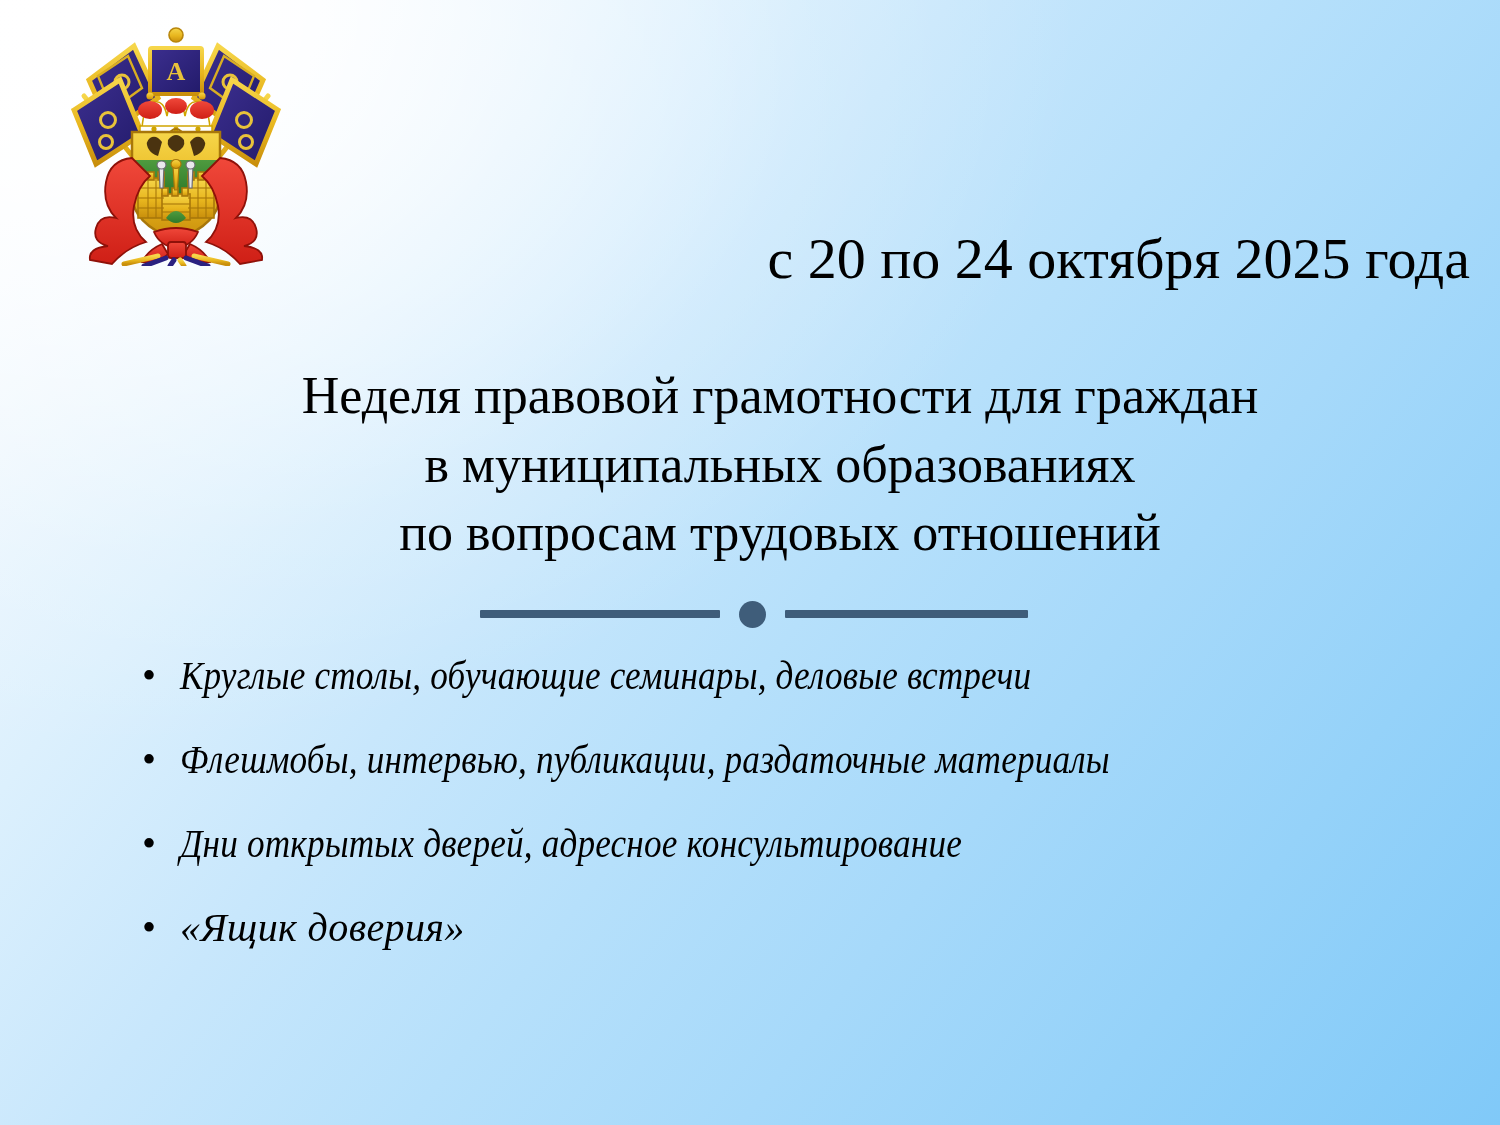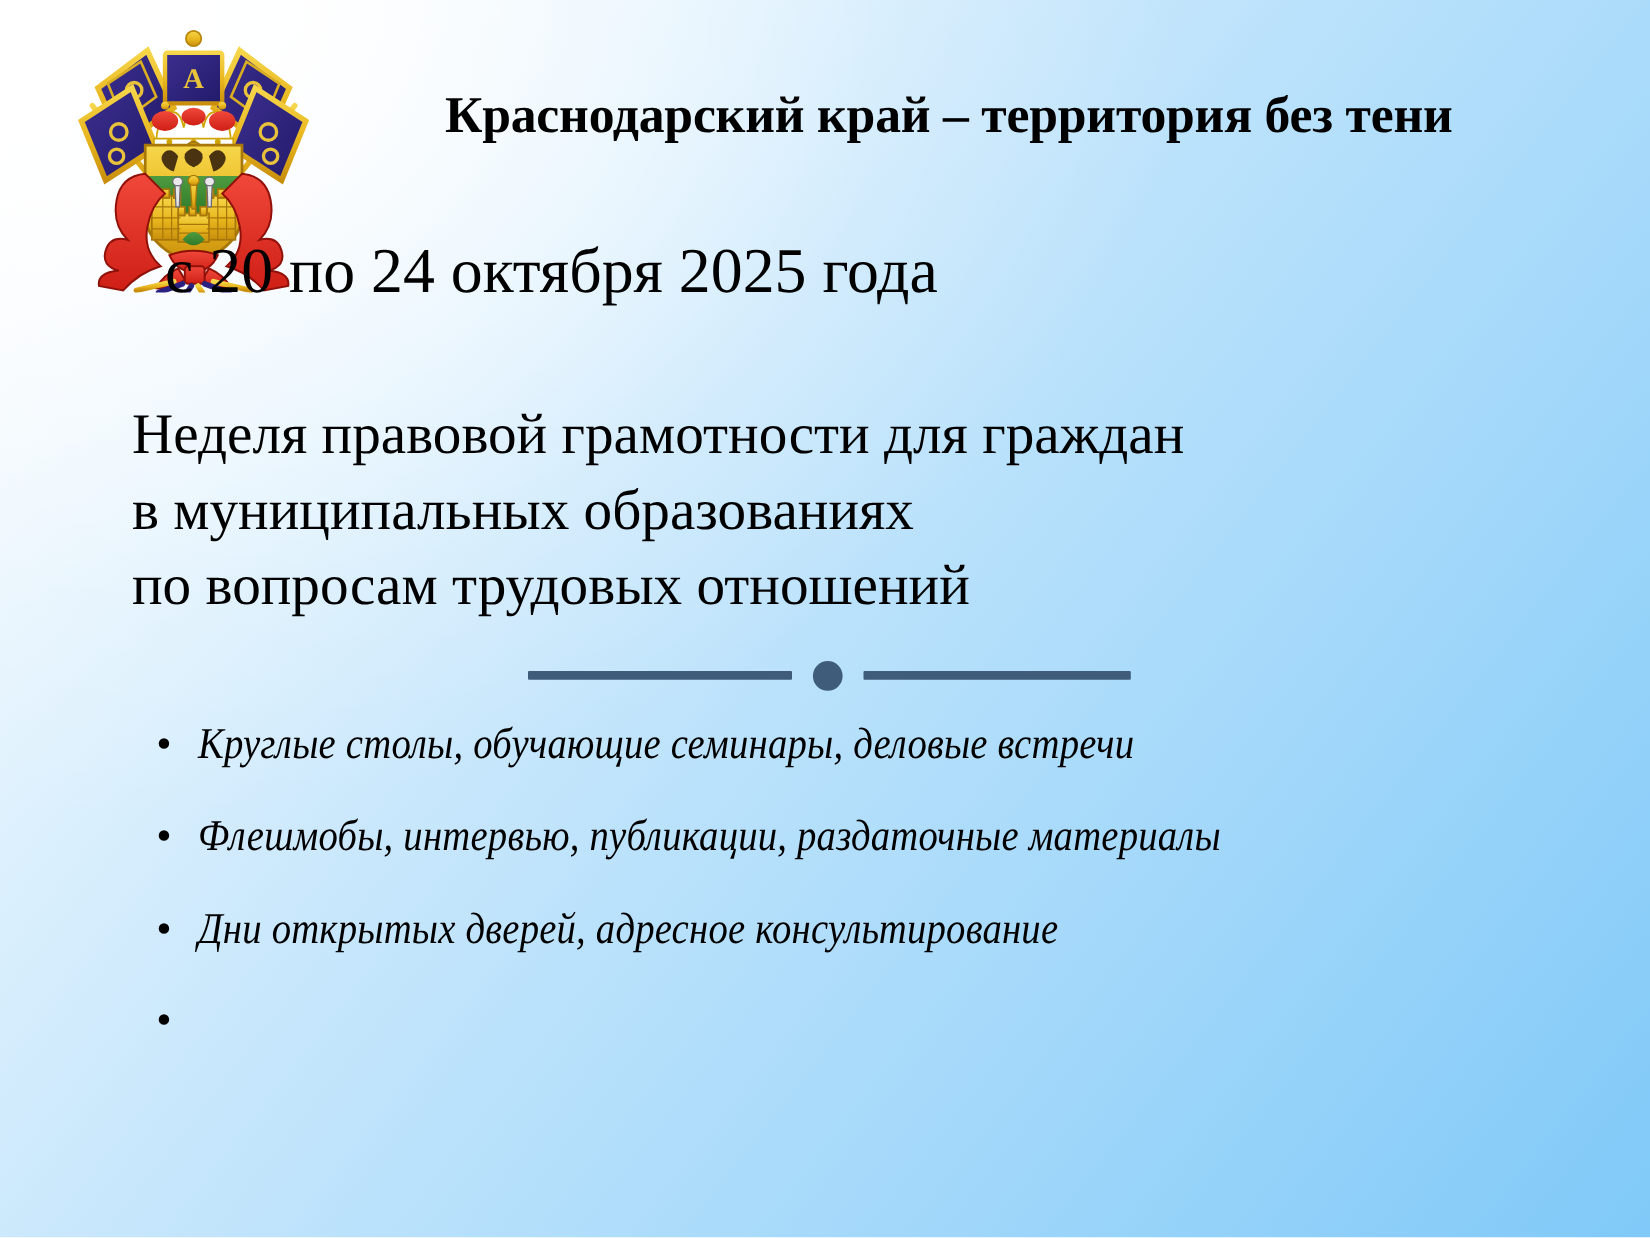--- a/index.html
+++ b/index.html
@@ -56,34 +56,35 @@
     line-height: 1.12;
     letter-spacing: -0.2px;
     white-space: nowrap;
     color: #000000;
   }
 
   
   .date-line {
     position: absolute;
     left: 150px;
-    top: 214px;
+    top: 227px;
     width: 1320px;
-    text-align: left;
+    text-align: right;
     font-size: 58px;
     line-height: 1.1;
     color: #000000;
   }
 
   
   .heading {
     position: absolute;
     left: 120px;
     top: 362px;
     width: 1320px;
+    text-align: center;
     font-size: 52px;
     line-height: 1.32;
     color: #000000;
   }
   .heading .hline { display: block; white-space: nowrap; }
 
   
   .divider {
     position: absolute;
     left: 480px;
@@ -295,21 +296,20 @@
         <line x1="96" y1="238" x2="62" y2="246" stroke="url(#goldG)" stroke-width="5"></line>
         <line x1="104" y1="240" x2="82" y2="248" stroke="#2a2180" stroke-width="5"></line>
         <line x1="132" y1="238" x2="166" y2="246" stroke="url(#goldG)" stroke-width="5"></line>
         <line x1="124" y1="240" x2="146" y2="248" stroke="#2a2180" stroke-width="5"></line>
         <line x1="112" y1="242" x2="108" y2="248" stroke="#2a2180" stroke-width="5"></line>
         <line x1="118" y1="242" x2="122" y2="248" stroke="url(#goldG)" stroke-width="5"></line>
       </g>
     </svg>
   </div>
 
-  <div class="title">Краснодарский край – территория без тени</div>
 
   <div class="date-line">с 20 по 24 октября 2025 года</div>
 
   <div class="heading">
     <span class="hline">Неделя правовой грамотности для граждан</span>
     <span class="hline">в муниципальных образованиях</span>
     <span class="hline">по вопросам трудовых отношений</span>
   </div>
 
   <div class="divider">
@@ -330,17 +330,18 @@
       <span class="bullet-text">Флешмобы, интервью, публикации, раздаточные материалы</span>
     </div>
 
     <div class="bullet-item condensed">
       <span class="bullet-marker">•</span>
       <span class="bullet-text">Дни открытых дверей, адресное консультирование</span>
     </div>
 
     <div class="bullet-item wide">
       <span class="bullet-marker">•</span>
+      <span class="bullet-text">«Ящик доверия»</span>
     </div>
 
   </div>
 
 </div>
 
 </body></html>

